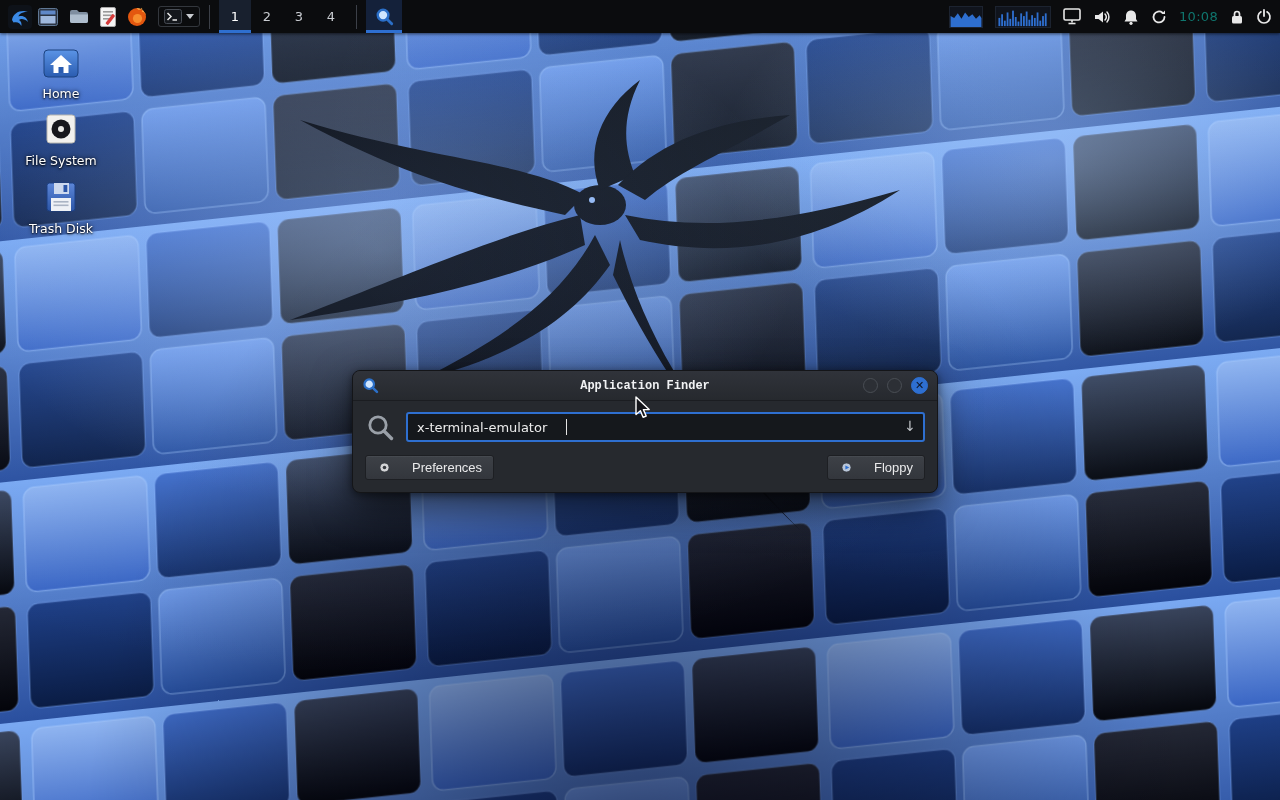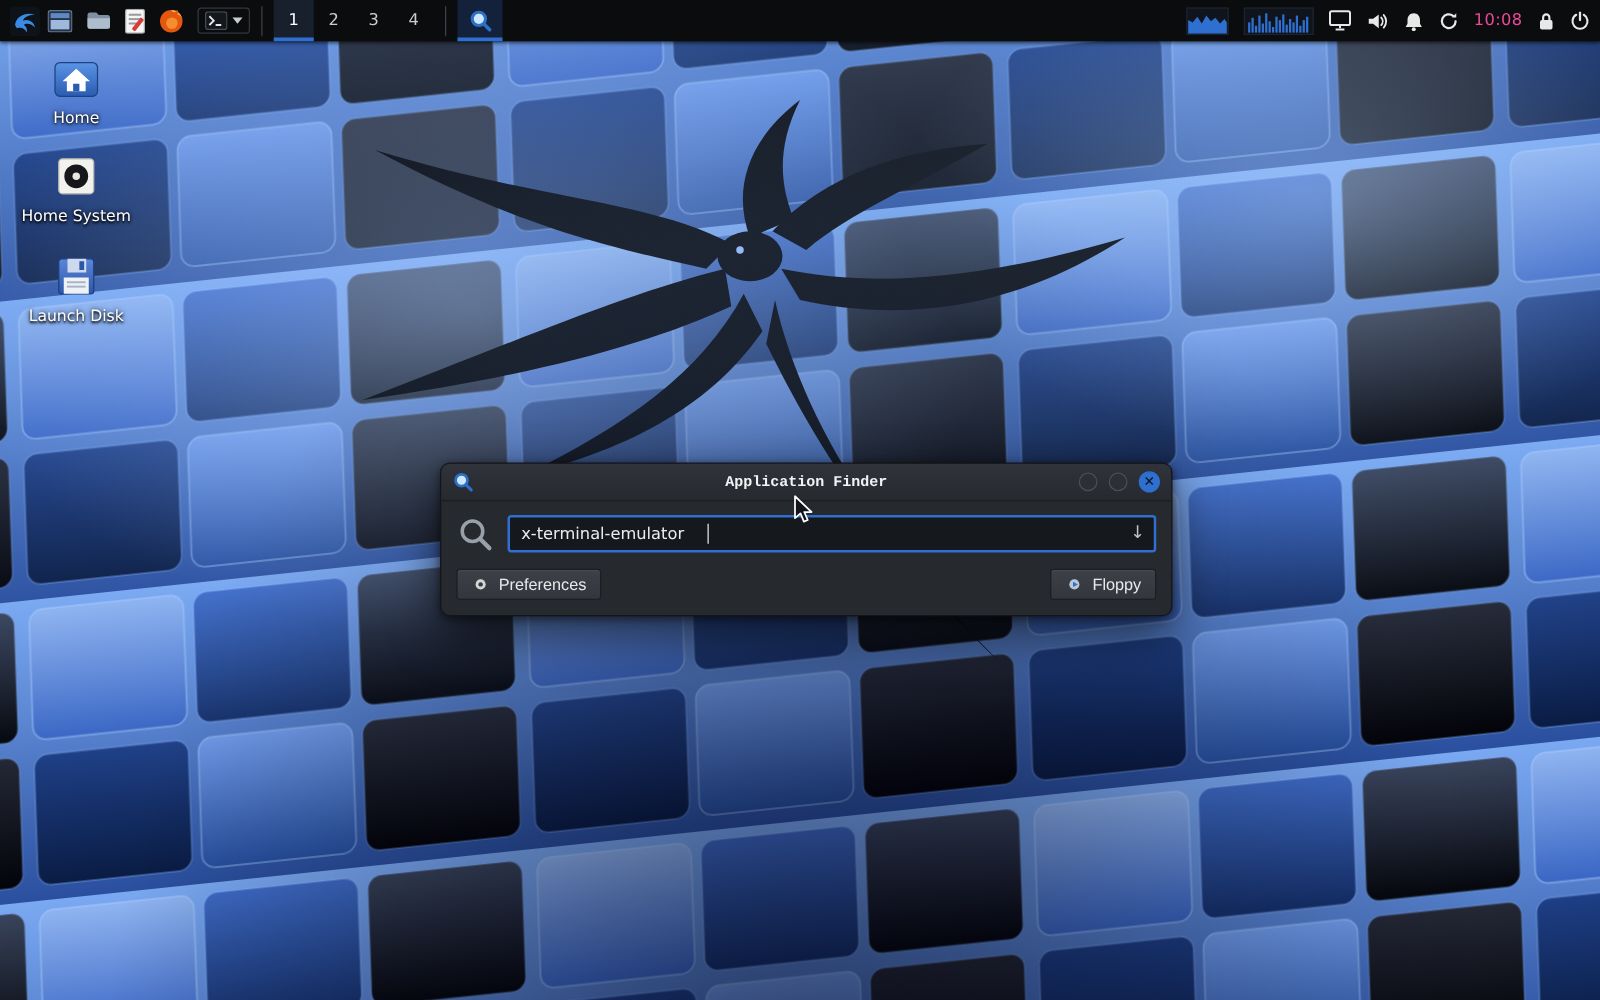--- a/index.html
+++ b/index.html
@@ -24,24 +24,24 @@
   .caret-down { width:0; height:0; border-left:4px solid transparent; border-right:4px solid transparent; border-top:5px solid #c9ccd1; }
   .sep { width:1px; height:24px; background:#3c4048; margin:0 9px; }
   .ws { display:flex; height:33px; }
   .ws-btn { width:32px; height:33px; display:flex; align-items:center; justify-content:center;
     color:#c9ccd1; font-size:13px; border-bottom:3px solid transparent; padding-top:3px; cursor:pointer; }
   .ws-btn.active { background:#18202e; border-bottom-color:#2e6fd0; color:#ffffff; }
   .task-btn { width:36px; height:33px; display:flex; align-items:center; justify-content:center;
     background:#14213a; border-bottom:3px solid #2e6fd0; padding-top:3px; cursor:pointer; }
   .status { display:flex; align-items:center; gap:12px; margin-left:auto; }
   .graph { background:#10141d; border:1px solid #1c2330; }
-  .clock { color:#ec4899; font-size:13px; letter-spacing:.3px; }
+  .clock { color:#0f766e; font-size:13px; letter-spacing:.3px; }
 
   
-  .desktop-icons { position:absolute; left:16px; top:46px; width:90px; display:flex; flex-direction:column; gap:22px; z-index:5; }
+  .desktop-icons { position:absolute; left:16px; top:46px; width:90px; display:flex; flex-direction:column; gap:10px; z-index:5; }
   .dicon { display:flex; flex-direction:column; align-items:center; gap:7px; cursor:pointer; }
   .dicon .dlabel { color:#fff; font-size:12.5px; text-align:center; line-height:1.15;
     text-shadow:0 1px 2px #000, 0 0 4px rgba(0,0,0,.9); }
 
   
   .dialog { position:absolute; left:352px; top:370px; width:586px; background:#26292e;
     border-radius:8px; box-shadow:0 14px 38px rgba(0,0,0,.6), 0 2px 8px rgba(0,0,0,.5);
     z-index:40; overflow:hidden; border:1px solid #141518; }
   .titlebar { position:relative; height:30px; display:flex; align-items:center;
     background:linear-gradient(#30333a,#26292e); padding:0 9px; border-bottom:1px solid #1b1d21; }
@@ -53,21 +53,21 @@
     display:flex; align-items:center; justify-content:center; color:#0d1524; font-size:11px; font-weight:bold; line-height:1; }
   .dialog-body { padding:11px 12px 12px; }
   .search-row { display:flex; align-items:flex-end; gap:11px; }
   .input-wrap { position:relative; flex:1; }
   .search-input { width:100%; height:30px; background:#15181c; border:2px solid #2e6fd0; border-radius:3px;
     color:#ececec; font-size:13px; padding:0 28px 0 9px; outline:none;
     font-family:"DejaVu Sans","Liberation Sans",sans-serif; }
   .text-caret { position:absolute; left:160px; top:7px; width:1px; height:16px; background:#e4e4e4; }
   .drop-arrow { position:absolute; right:9px; top:6px; color:#c2c5ca; font-size:14px; pointer-events:none; }
   .btn-row { display:flex; justify-content:space-between; margin-top:13px; }
-  .btn { display:inline-flex; align-items:center; gap:7px; background:linear-gradient(#3d4147,#33363c);
+  .btn { display:inline-flex; align-items:center; gap:20px; background:linear-gradient(#3d4147,#33363c);
     border:1px solid #1d1f23; border-radius:3px; color:#e9e9ea; font-size:13px; padding:4px 11px; cursor:pointer;
     box-shadow:inset 0 1px 0 rgba(255,255,255,.05); }
 
   .cursor { position:absolute; left:634px; top:396px; z-index:99; pointer-events:none; }
 </style>
 </head>
 <body>
 
 <div class="screen">
 
@@ -153,38 +153,38 @@
         <rect x="16.5" y="21" width="5" height="6" fill="#2a5cb0"></rect>
       </svg>
       <span class="dlabel">Home</span>
     </div>
     <div class="dicon">
       <svg width="36" height="36" viewBox="0 0 36 36">
         <rect x="4" y="4" width="28" height="28" rx="3" fill="#f2f1ee" stroke="#b9b7b0"></rect>
         <circle cx="18" cy="18" r="9.5" fill="#17171b"></circle>
         <circle cx="18" cy="18" r="3" fill="#e9e8e4"></circle>
       </svg>
-      <span class="dlabel">Home System</span>
+      <span class="dlabel">File System</span>
     </div>
     <div class="dicon">
       <svg width="36" height="36" viewBox="0 0 36 36">
         <defs>
             <linearGradient id="flopg" x1="0" y1="0" x2="0" y2="1">
               <stop offset="0" stop-color="#5c86d8"></stop>
               <stop offset="1" stop-color="#2c56a8"></stop>
             </linearGradient>
           </defs>
         <rect x="4" y="4" width="28" height="28" rx="2.5" fill="url(#flopg)" stroke="#1c3f80"></rect>
         <rect x="11" y="4" width="15" height="11" fill="#cdd9ee"></rect>
         <rect x="20.5" y="6" width="3.8" height="7" fill="#2c56a8"></rect>
         <rect x="8" y="19" width="20" height="13" fill="#eef1f6"></rect>
         <rect x="10.5" y="22" width="15" height="1.6" fill="#aab4c4"></rect>
         <rect x="10.5" y="25.5" width="15" height="1.6" fill="#aab4c4"></rect>
       </svg>
-      <span class="dlabel">Launch Disk</span>
+      <span class="dlabel">Trash Disk</span>
     </div>
   </div>
 
   <div class="dialog">
     <div class="titlebar">
       <svg width="17" height="17" viewBox="0 0 20 20">
         <circle cx="8.5" cy="8.5" r="5.6" fill="#cfe6ff" stroke="#2b6fc8" stroke-width="2.6"></circle>
         <line x1="12.8" y1="12.8" x2="17.6" y2="17.6" stroke="#2b6fc8" stroke-width="3" stroke-linecap="round"></line>
       </svg>
       <span class="titlebar-title">Application Finder</span>

